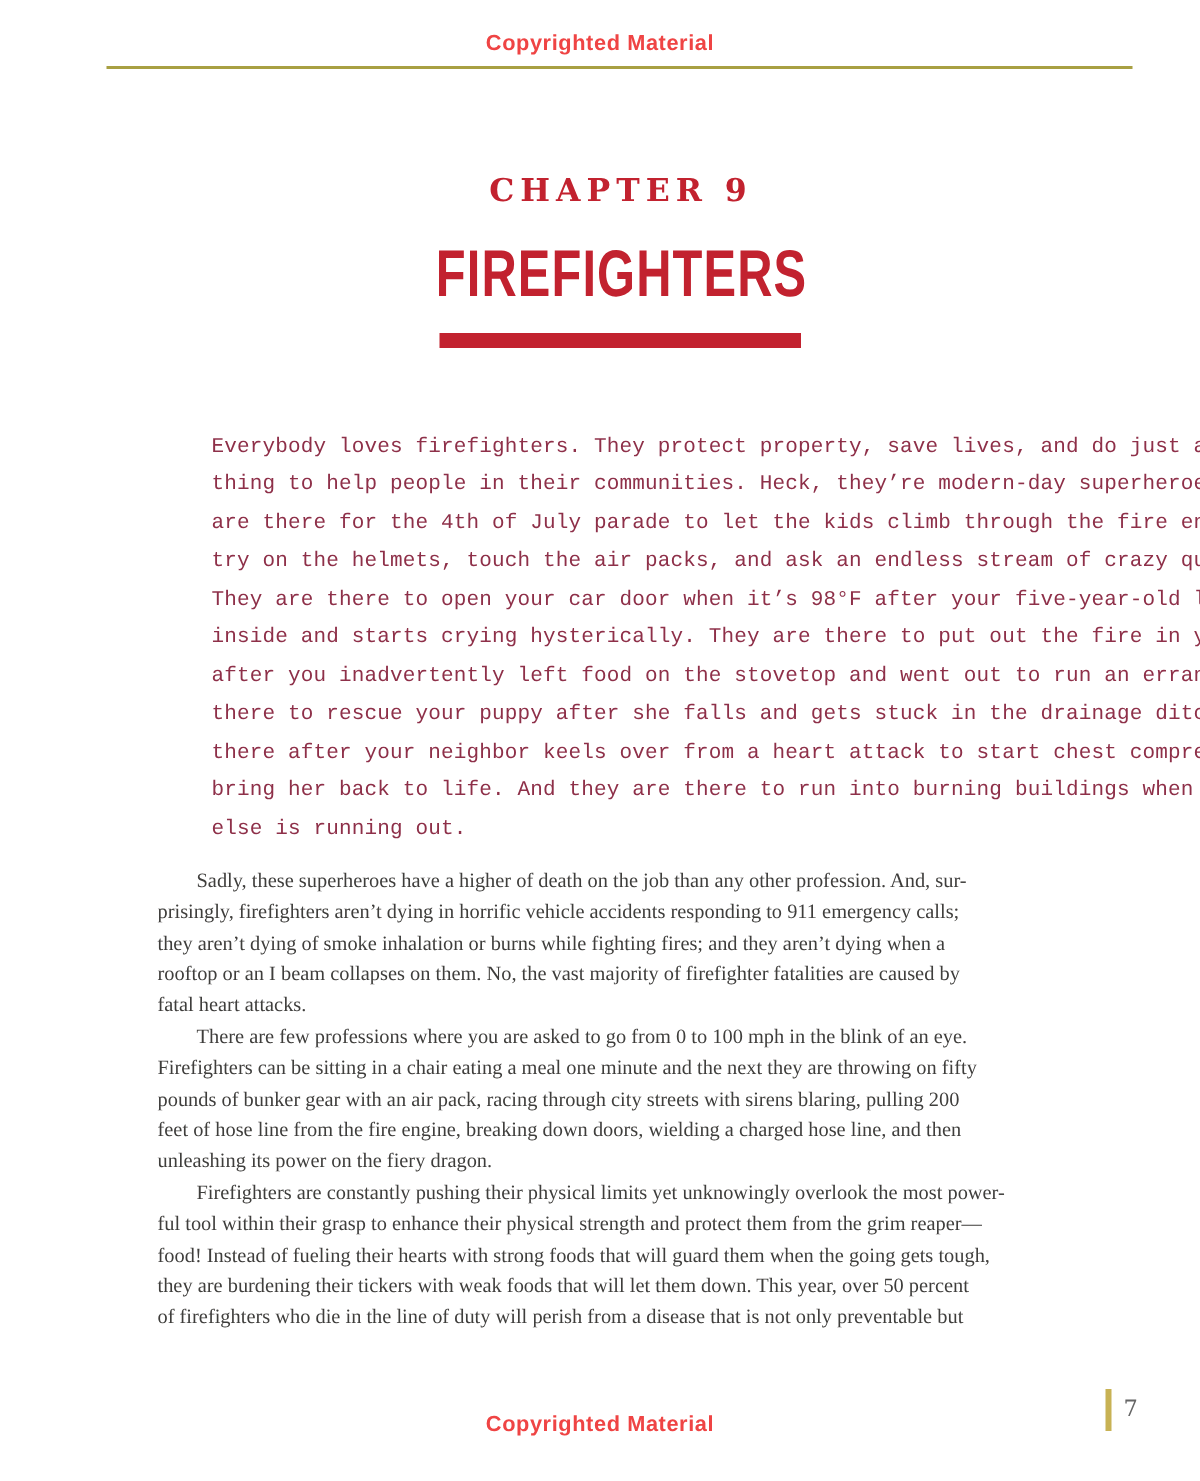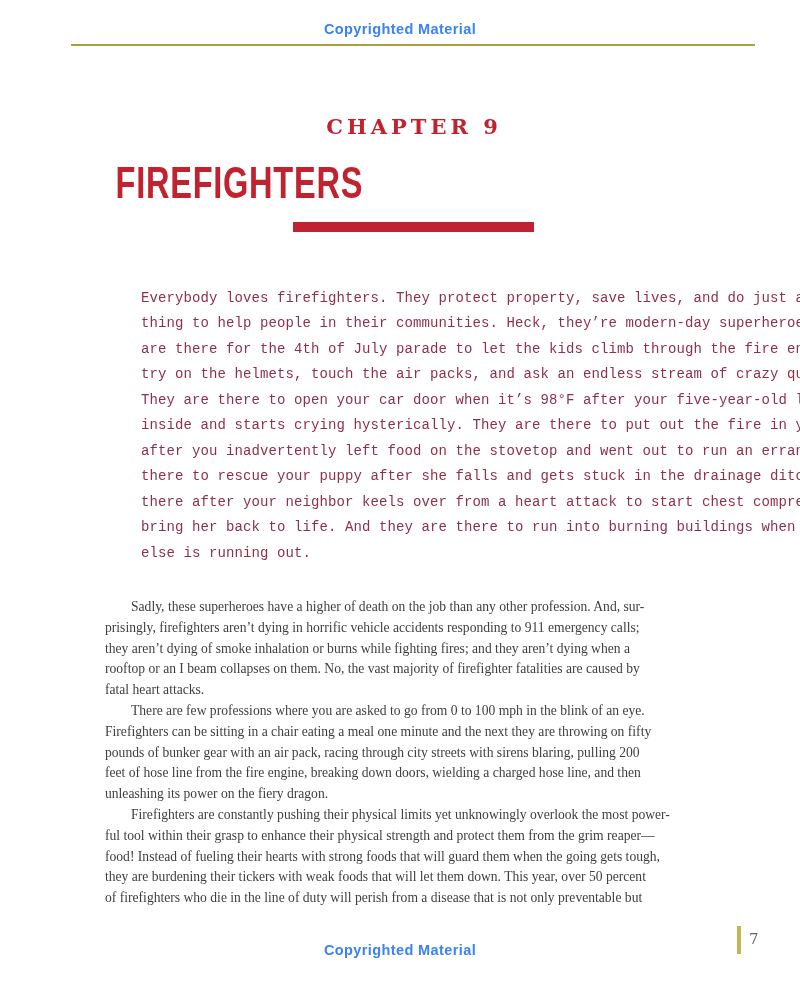--- a/index.html
+++ b/index.html
@@ -13,21 +13,21 @@
     height: 987px;
     background: #ffffff;
     overflow: hidden;
     font-family: "Liberation Sans", sans-serif;
   }
   .copyright-banner {
     position: absolute;
     left: 0;
     width: 800px;
     text-align: center;
-    color: #3b82f6;
+    color: #ef4444;
     font-family: "Liberation Sans", sans-serif;
     font-size: 14.5px;
     font-weight: bold;
     letter-spacing: 0.4px;
   }
   .copyright-top { top: 21px; }
   .copyright-bottom { top: 942px; }
   .top-rule {
     position: absolute;
     left: 71px;
@@ -46,21 +46,21 @@
     font-family: "DejaVu Serif", serif;
     font-weight: bold;
     font-size: 21px;
     letter-spacing: 4px;
   }
   .chapter-title {
     position: absolute;
     left: 72px;
     top: 161px;
     width: 684px;
-    text-align: left;
+    text-align: center;
     color: #c2222f;
     font-family: "Liberation Sans", sans-serif;
     font-weight: bold;
     font-size: 44px;
     line-height: 44px;
     white-space: nowrap;
   }
   .chapter-title .condense {
     display: inline-block;
     transform: scaleX(0.74);
@@ -84,21 +84,21 @@
     font-family: Liberation Mono, monospace;
     font-size: 14px;
     line-height: 25.45px;
     white-space: pre;
     letter-spacing: 0.1px;
     margin-left: 20px;
   }
   .body-copy {
     position: absolute;
     left: 105px;
-    top: 597px;
+    top: 577px;
     width: 648px;
     color: #3f3e3c;
     font-family: "Liberation Serif", serif;
     font-size: 13.6px;
     line-height: 20.8px;
   }
   .body-copy p {
     margin: 0;
     white-space: pre;
     text-indent: 26px;

